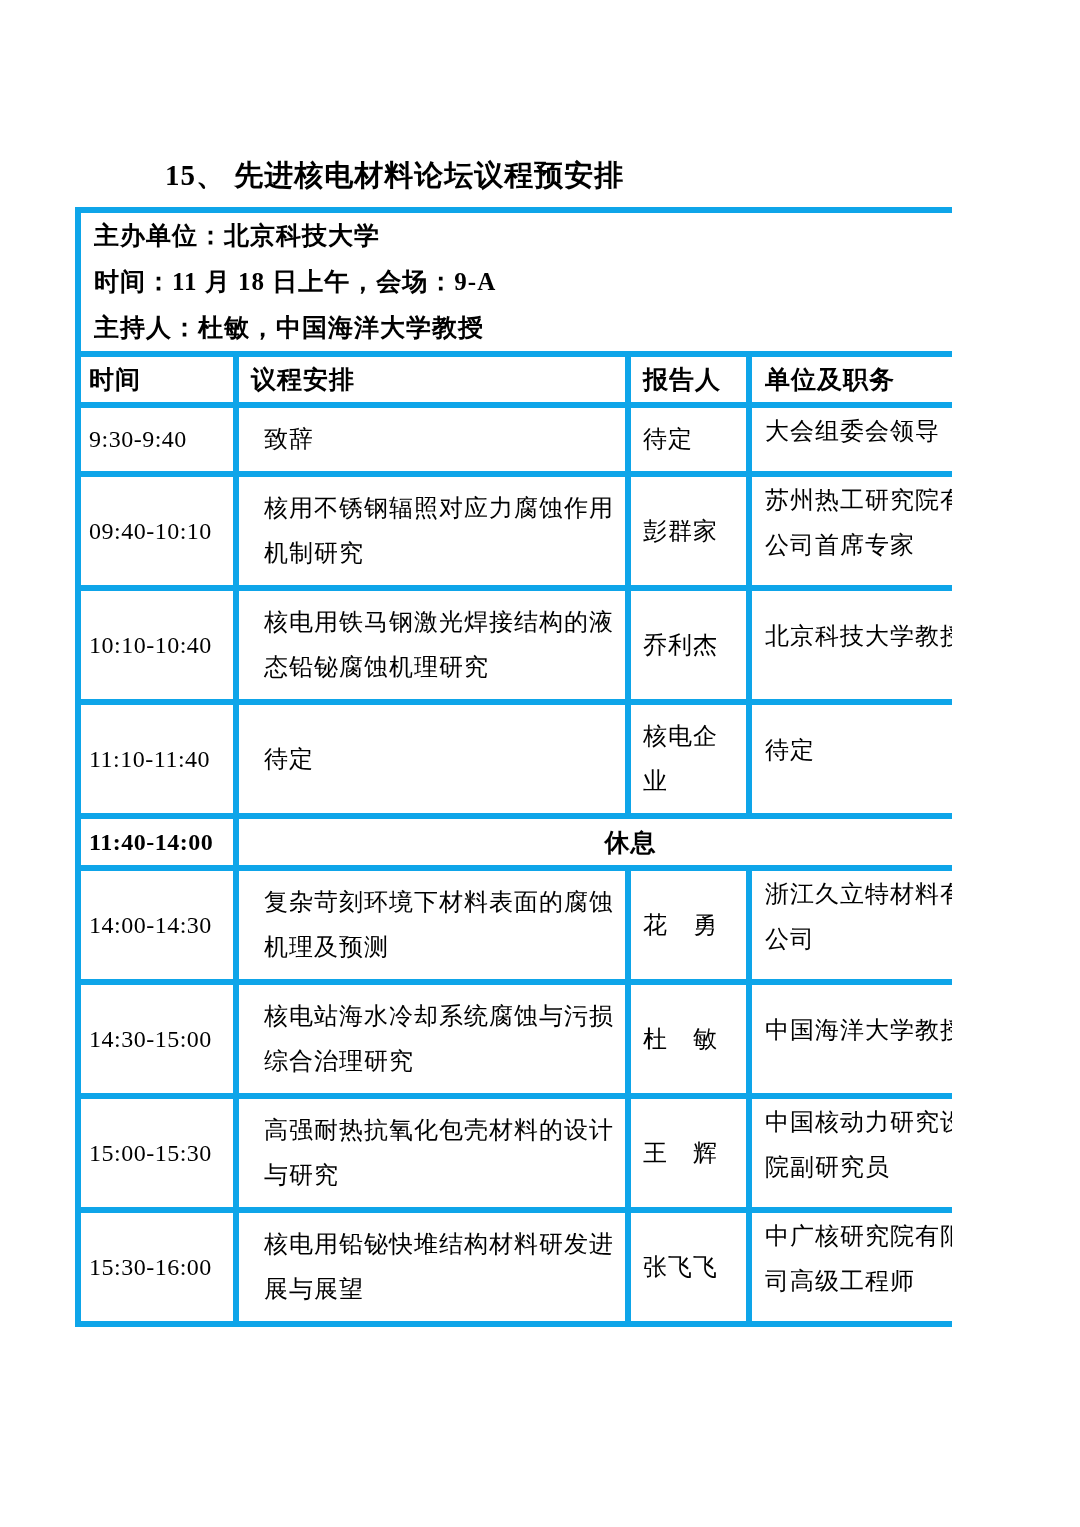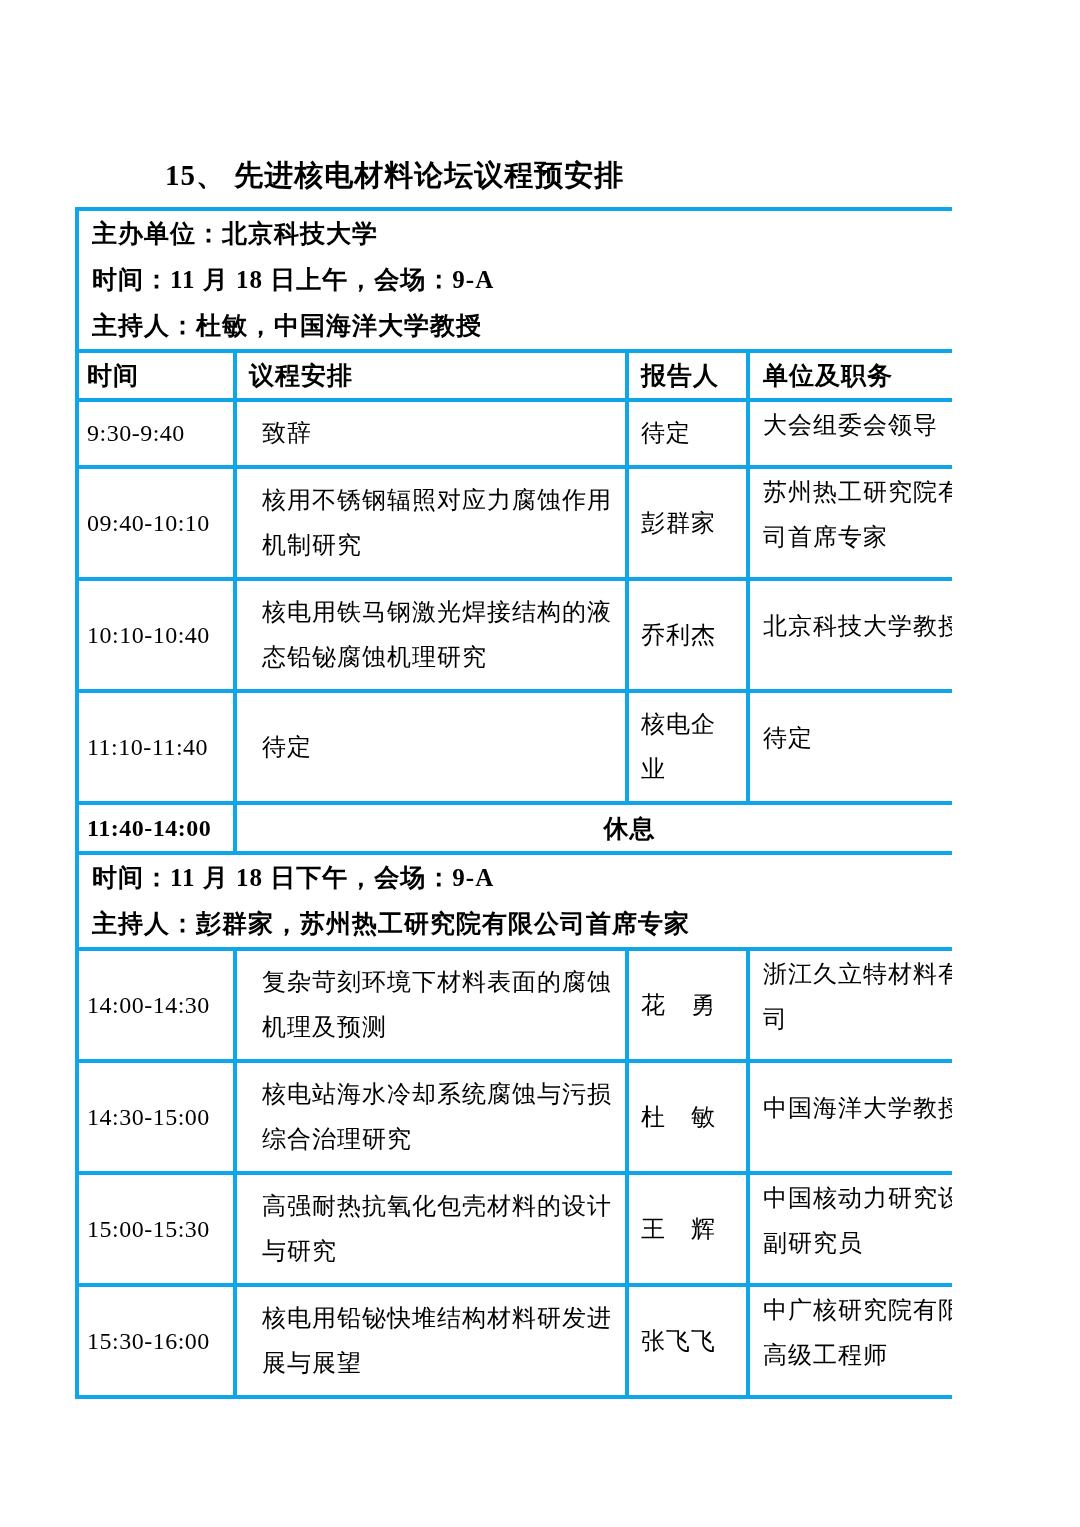--- a/index.html
+++ b/index.html
@@ -26,21 +26,21 @@
     width:947px;
     border-collapse:collapse;
     table-layout:fixed;
     border:3px solid #000;
   }
   col.c1{width:158px;}
   col.c2{width:392px;}
   col.c3{width:121px;}
   col.c4{width:276px;}
   td,th{
-    border:4px solid #0ea5e9;
+    border:6px solid #0ea5e9;
     vertical-align:middle;
     font-size:24px;
     line-height:45px;
     letter-spacing:1px;
     padding:0;
     font-weight:400;
     text-align:left;
   }
   
   tr.r-info td{height:138px;}
@@ -144,26 +144,20 @@
         <td class="a">待定</td>
         <td class="s">核电企业</td>
         <td class="u">待定</td>
       </tr>
 
       <tr class="h-single">
         <td class="break-time">11:40-14:00</td>
         <td class="break-label" colspan="3">休息</td>
       </tr>
 
-      <tr class="r-info2">
-        <td colspan="4">
-          <div>时间：11 月 18 日下午，会场：9-A</div>
-          <div>主持人：彭群家，苏州热工研究院有限公司首席专家</div>
-        </td>
-      </tr>
 
       <tr class="h-double">
         <td class="t">14:00-14:30</td>
         <td class="a">复杂苛刻环境下材料表面的腐蚀机理及预测</td>
         <td class="s">花　勇</td>
         <td class="u">浙江久立特材料有限公司</td>
       </tr>
 
       <tr class="h-double">
         <td class="t">14:30-15:00</td>

